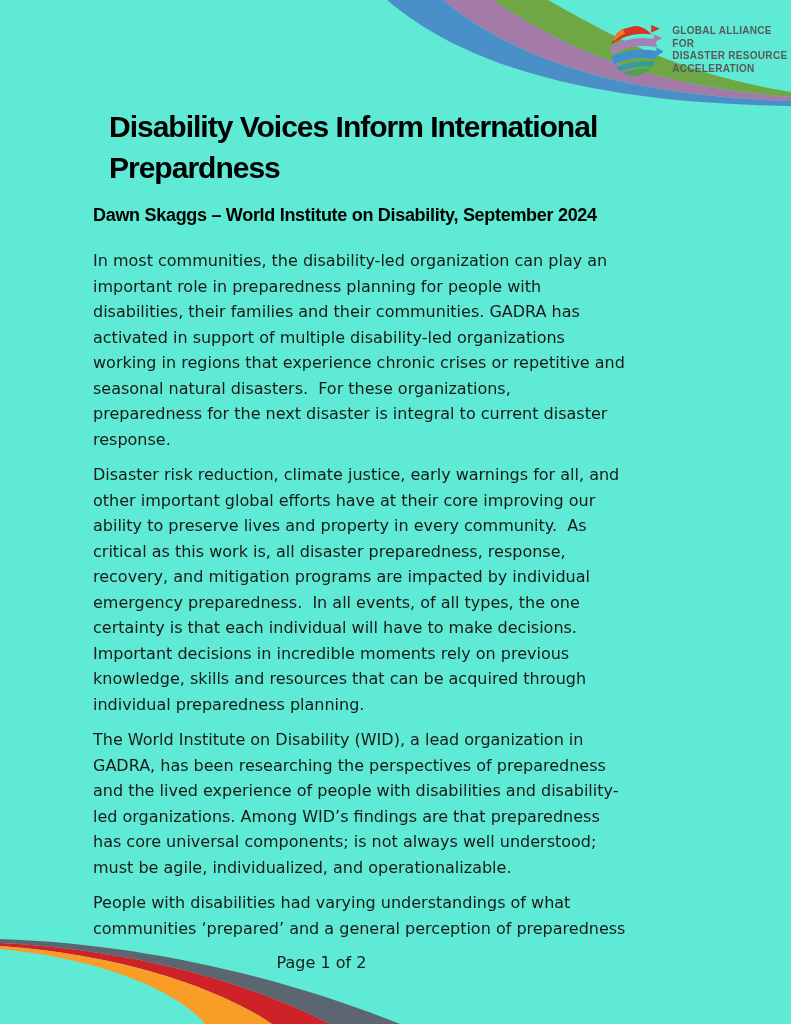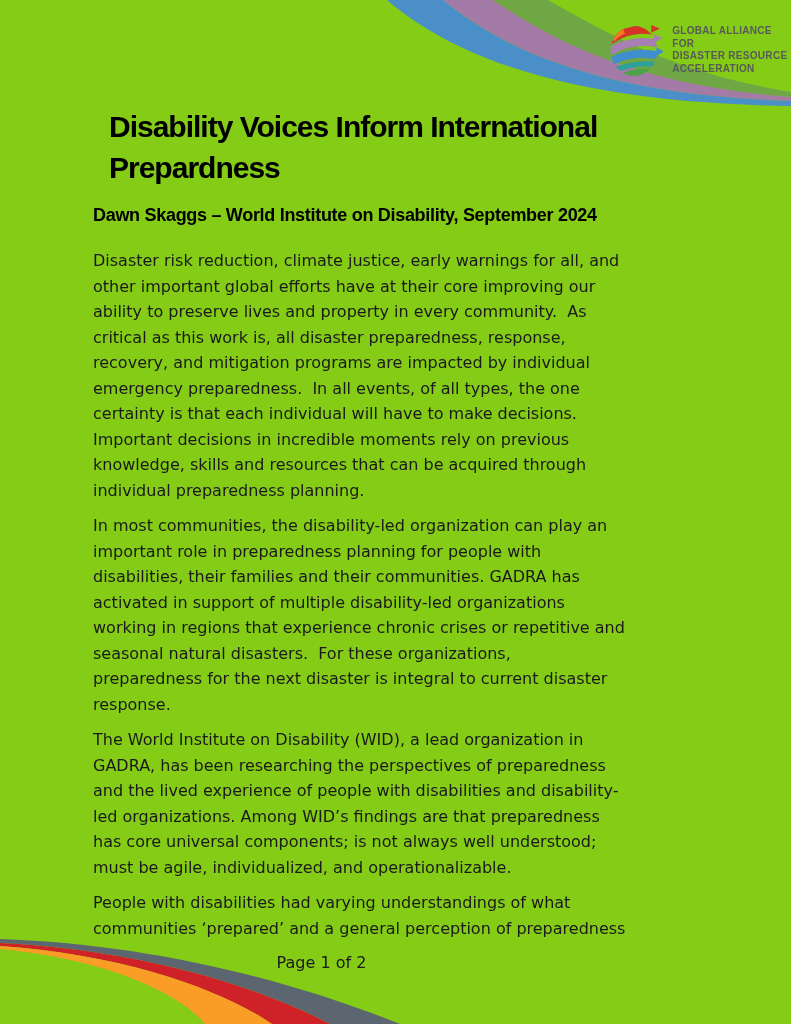--- a/index.html
+++ b/index.html
@@ -1,19 +1,19 @@
 <!DOCTYPE html>
 <html><head>
 <meta charset="utf-8">
 <style>
   html,body{margin:0;padding:0;background:#e8e8e8;}
   .page{
     position:relative;
     width:791px;height:1024px;
-    background:#84cc16;
+    background:#5eead4;
     overflow:hidden;
     font-family:"DejaVu Sans", sans-serif;
     color:#1a1a1a;
   }
   
   .swoosh-top{position:absolute;top:0;left:0;}
   .swoosh-bottom{position:absolute;left:0;top:934px;}
   
   .logo{position:absolute;left:608px;top:20px;display:flex;align-items:center;gap:9px;}
   .logo-text{
@@ -78,38 +78,38 @@
     </svg>
     <div class="logo-text">GLOBAL ALLIANCE FOR
 DISASTER RESOURCE
 ACCELERATION</div>
   </div>
 
   <div class="content">
     <h1>Disability Voices Inform International
 Prepardness</h1>
     <h2>Dawn Skaggs – World Institute on Disability, September 2024</h2>
+    <p>In most communities, the disability-led organization can play an
+important role in preparedness planning for people with
+disabilities, their families and their communities. GADRA has
+activated in support of multiple disability-led organizations
+working in regions that experience chronic crises or repetitive and
+seasonal natural disasters.  For these organizations,
+preparedness for the next disaster is integral to current disaster
+response.</p>
     <p>Disaster risk reduction, climate justice, early warnings for all, and
 other important global efforts have at their core improving our
 ability to preserve lives and property in every community.  As
 critical as this work is, all disaster preparedness, response,
 recovery, and mitigation programs are impacted by individual
 emergency preparedness.  In all events, of all types, the one
 certainty is that each individual will have to make decisions.
 Important decisions in incredible moments rely on previous
 knowledge, skills and resources that can be acquired through
 individual preparedness planning.</p>
-    <p>In most communities, the disability-led organization can play an
-important role in preparedness planning for people with
-disabilities, their families and their communities. GADRA has
-activated in support of multiple disability-led organizations
-working in regions that experience chronic crises or repetitive and
-seasonal natural disasters.  For these organizations,
-preparedness for the next disaster is integral to current disaster
-response.</p>
     <p>The World Institute on Disability (WID), a lead organization in
 GADRA, has been researching the perspectives of preparedness
 and the lived experience of people with disabilities and disability-
 led organizations. Among WID’s findings are that preparedness
 has core universal components; is not always well understood;
 must be agile, individualized, and operationalizable.</p>
     <p>People with disabilities had varying understandings of what
 communities ‘prepared’ and a general perception of preparedness</p>
   </div>
 

